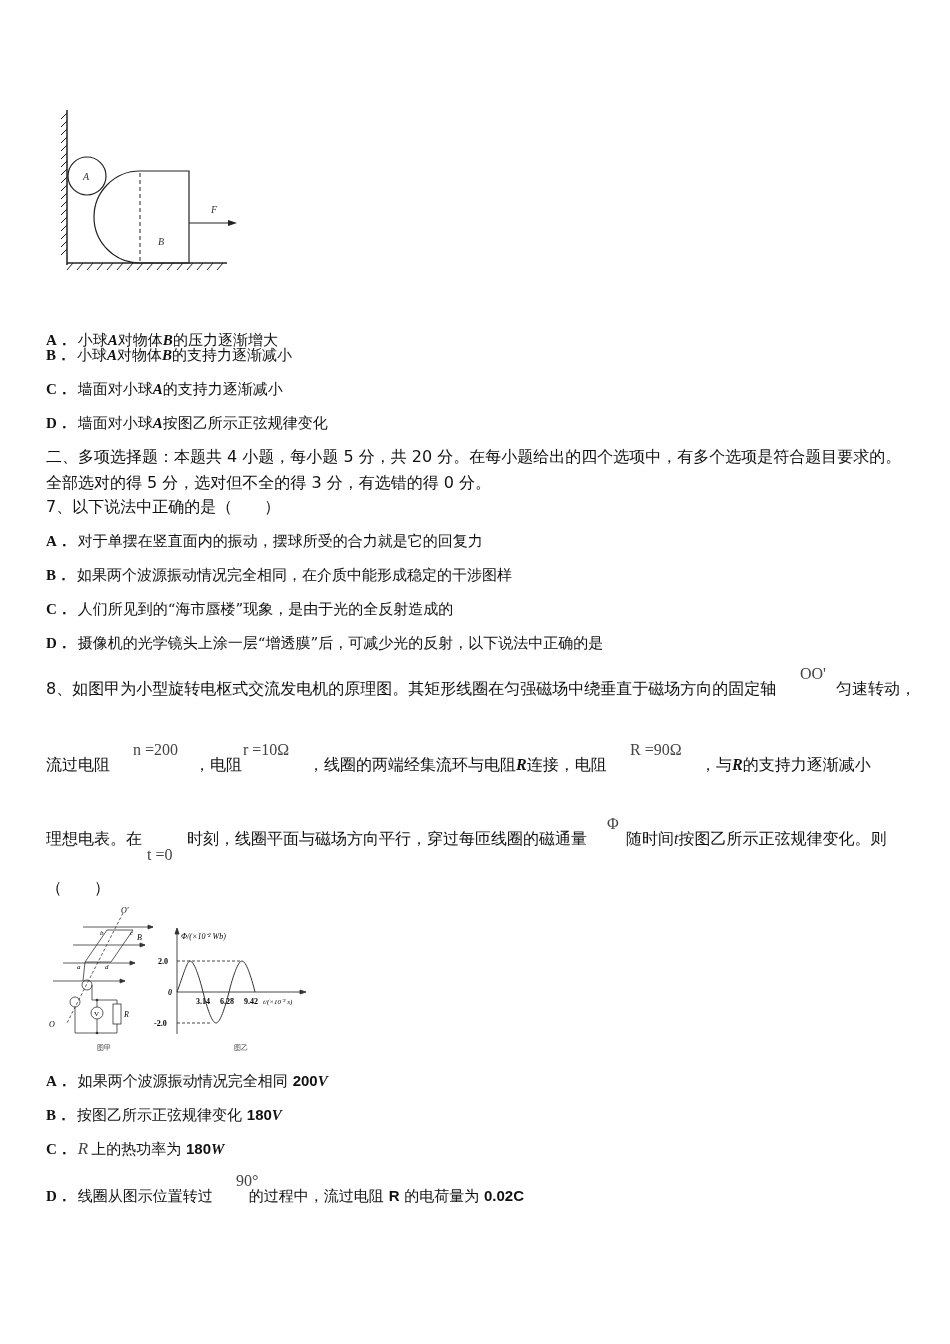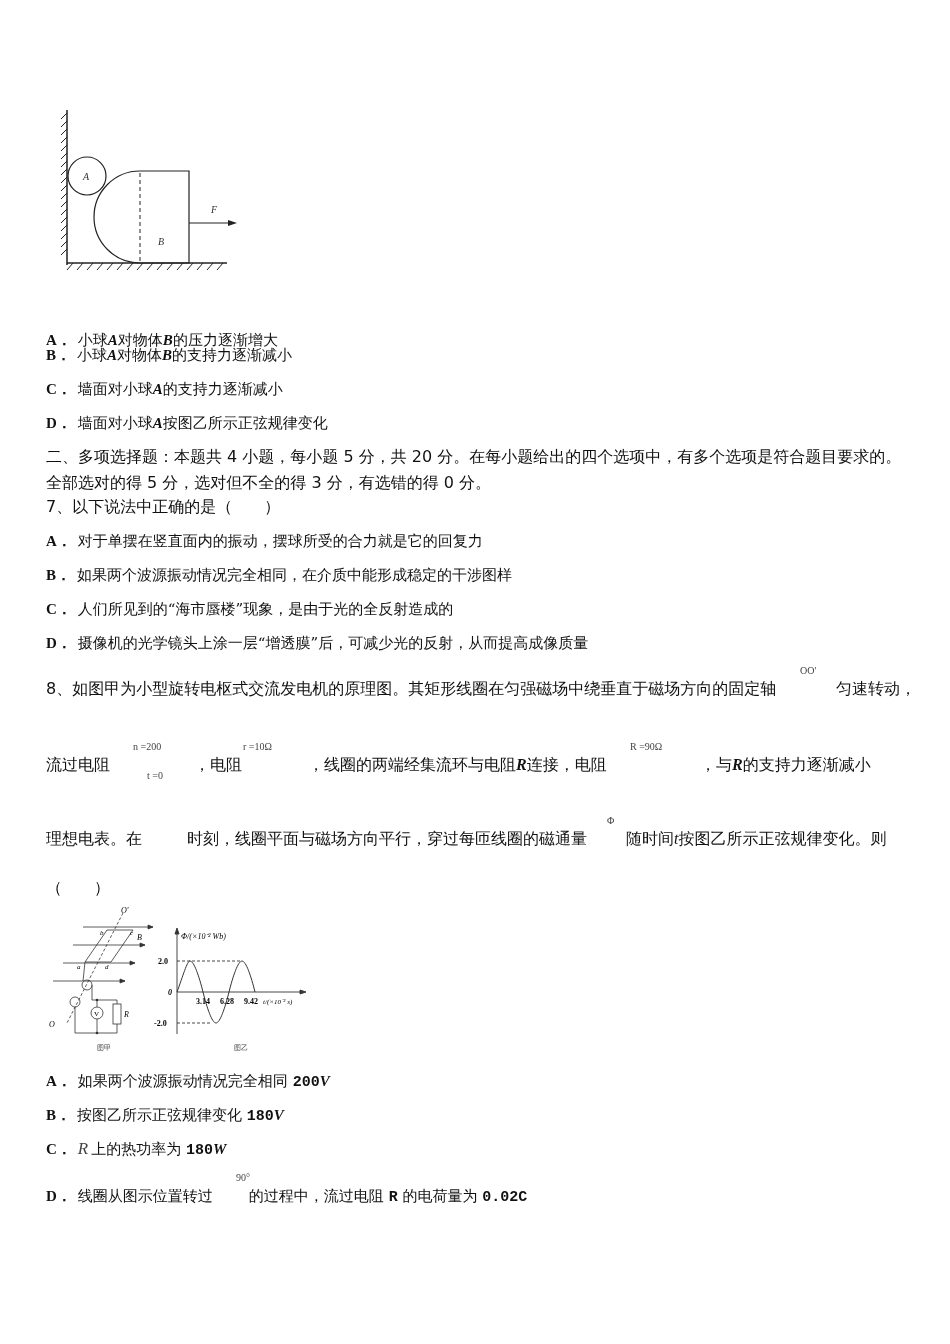--- a/index.html
+++ b/index.html
@@ -2,23 +2,23 @@
 <html><head>
 <meta charset="utf-8">
 <style>
   html, body { margin:0; padding:0; background:#ffffff; }
   body { width:950px; height:1344px; position:relative; overflow:hidden;
          font-family:"DejaVu Serif","Liberation Serif",serif; color:#111; }
   .abs { position:absolute; }
   .line { position:absolute; left:46px; font-size:15px; white-space:nowrap; line-height:20px; }
   .line b.lbl { font-family:"Liberation Serif",serif; font-weight:bold; margin-right:6px; }
   .it { font-style:italic; font-weight:bold; font-family:"Liberation Serif",serif; }
-  .bn { font-weight:bold; font-family:Liberation Mono, monospace; }
+  .bn { font-weight:bold; font-family:Liberation Sans, sans-serif; }
   .plain { font-family:"DejaVu Sans","Liberation Sans",sans-serif; font-size:16px; }
-  .math { position:absolute; font-family:"Liberation Serif",serif; font-size:10px; color:#444; white-space:nowrap; }
+  .math { position:absolute; font-family:"Liberation Serif",serif; font-size:16px; color:#444; white-space:nowrap; }
   svg text { font-family:"Liberation Serif",serif; }
 </style>
 </head>
 <body>
 
 <svg class="abs" style="left:55px;top:105px" width="210" height="170" viewBox="0 0 210 170">
 
   <line x1="12" y1="5" x2="12" y2="160" stroke="#222" stroke-width="1.5"></line>
   <g stroke="#222" stroke-width="1">
     <line x1="12" y1="8" x2="6" y2="14"></line>
@@ -86,36 +86,36 @@
   <b class="lbl">D．</b><span>墙面对小球</span><span class="it">A</span><span>按图乙所示正弦规律变化</span>
 </div>
 
 <div class="line plain" style="top:447px">二、多项选择题：本题共 4 小题，每小题 5 分，共 20 分。在每小题给出的四个选项中，有多个选项是符合题目要求的。</div>
 <div class="line plain" style="top:473px">全部选对的得 5 分，选对但不全的得 3 分，有选错的得 0 分。</div>
 
 <div class="line plain" style="top:497px">7、以下说法中正确的是（　　）</div>
 <div class="line" style="top:531px"><b class="lbl">A．</b><span>对于单摆在竖直面内的振动，摆球所受的合力就是它的回复力</span></div>
 <div class="line" style="top:565px"><b class="lbl">B．</b><span>如果两个波源振动情况完全相同，在介质中能形成稳定的干涉图样</span></div>
 <div class="line" style="top:599px"><b class="lbl">C．</b><span>人们所见到的“海市蜃楼”现象，是由于光的全反射造成的</span></div>
-<div class="line" style="top:633px"><b class="lbl">D．</b><span>摄像机的光学镜头上涂一层“增透膜”后，可减少光的反射，从而提高成像质量</span></div>
+<div class="line" style="top:633px"><b class="lbl">D．</b><span>摄像机的光学镜头上涂一层“增透膜”后，可减少光的反射，以下说法中正确的是</span></div>
 
 <div class="line plain" style="top:679px">8、如图甲为小型旋转电枢式交流发电机的原理图。其矩形线圈在匀强磁场中绕垂直于磁场方向的固定轴</div>
 <div class="math" style="left:800px;top:665px">OO'</div>
 <div class="line plain" style="left:836px;top:679px">匀速转动，</div>
 
 <div class="line plain" style="top:755px">流过电阻</div>
 <div class="math" style="left:133px;top:741px">n =200</div>
 <div class="line plain" style="left:194px;top:755px">，电阻</div>
 <div class="math" style="left:243px;top:741px">r =10Ω</div>
 <div class="line plain" style="left:308px;top:755px"><span>，线圈的两端经集流环与电阻</span><span class="it">R</span><span>连接，电阻</span></div>
 <div class="math" style="left:630px;top:741px">R =90Ω</div>
 <div class="line plain" style="left:700px;top:755px"><span>，与</span><span class="it">R</span><span>的支持力逐渐减小</span></div>
 
 <div class="line plain" style="top:829px">理想电表。在</div>
-<div class="math" style="left:147px;top:770px">t =0</div>
+<div class="math" style="left:147px;top:846px">t =0</div>
 <div class="line plain" style="left:187px;top:829px">时刻，线圈平面与磁场方向平行，穿过每匝线圈的磁通量</div>
 <div class="math" style="left:607px;top:815px">Φ</div>
 <div class="line plain" style="left:626px;top:829px"><span>随时间</span><span class="it" style="font-weight:normal">t</span><span>按图乙所示正弦规律变化。则</span></div>
 
 <div class="line plain" style="top:878px">（　　）</div>
 
 <svg class="abs" style="left:45px;top:905px" width="110" height="150" viewBox="0 0 110 150">
   <g stroke="#333" stroke-width="0.8" fill="none">
 
     <line x1="38" y1="22" x2="108" y2="22"></line>

